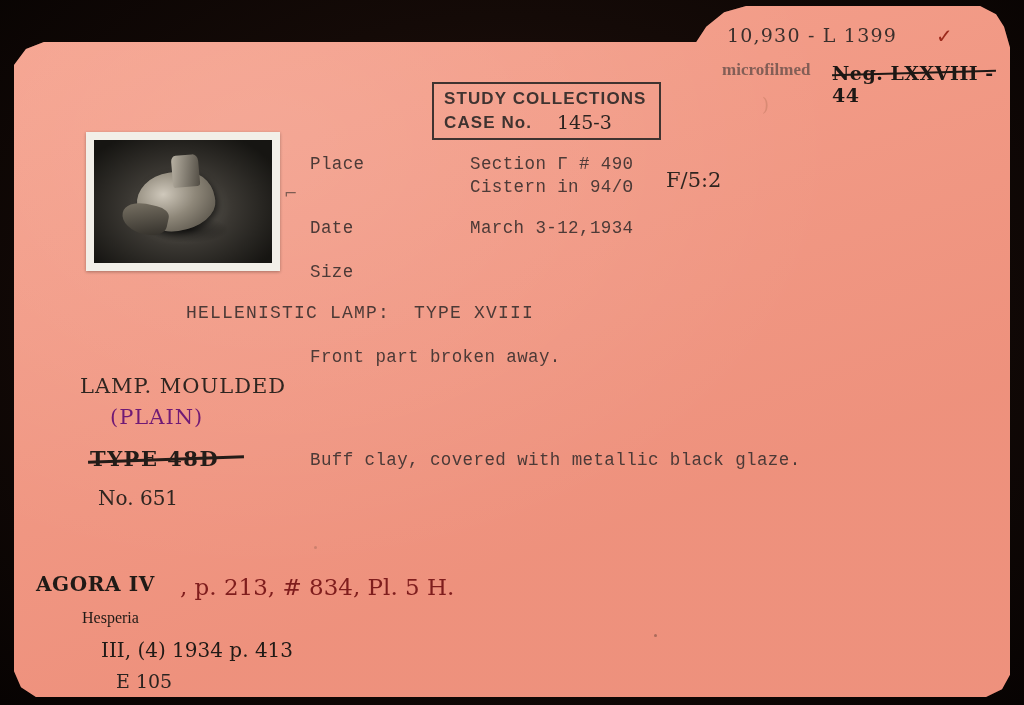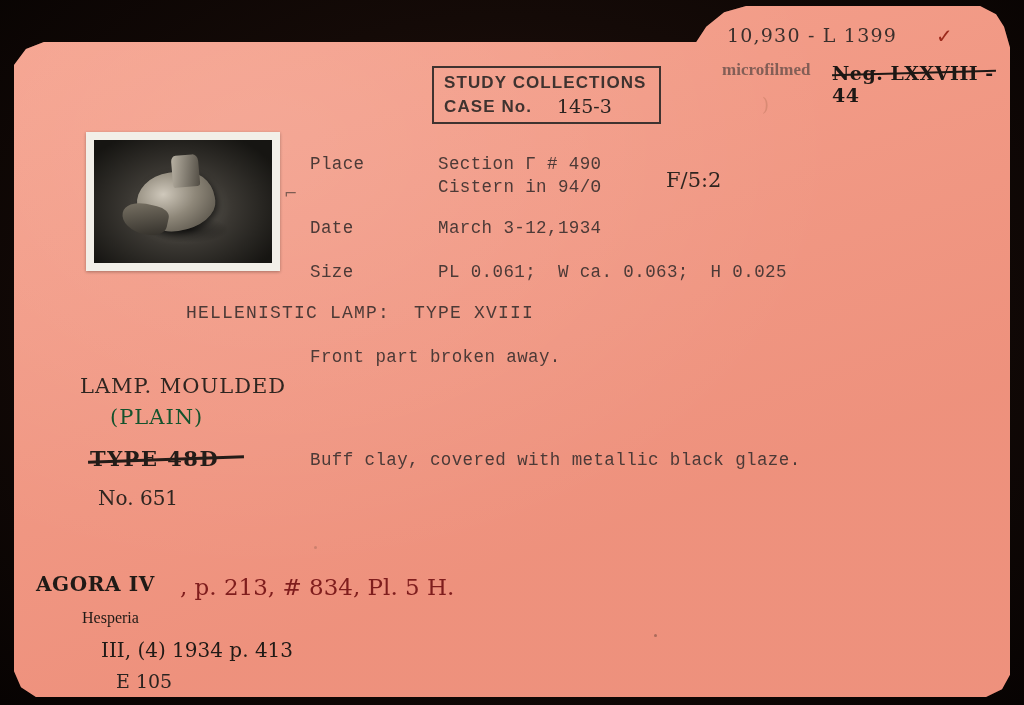--- a/index.html
+++ b/index.html
@@ -140,21 +140,21 @@
     top: 88px;
     font-size: 18px;
     color: #d98a74;
     font-family: "DejaVu Serif", serif;
   }
 
   
   #stamp-box {
     position: absolute;
     left: 418px;
-    top: 60px;
+    top: 76px;
     width: 229px;
     height: 58px;
     border: 2px solid #3f3330;
     box-sizing: border-box;
   }
   #stamp-line1 {
     position: absolute;
     left: 10px;
     top: 5px;
     font-size: 17px;
@@ -245,20 +245,21 @@
   }
 
   
   .field-label {
     position: absolute;
     font-size: 17.5px;
   }
   .field-value {
     position: absolute;
     font-size: 17.5px;
+    margin-left: 32px;
   }
 
   #lbl-place  { left: 296px; top: 148px; }
   #val-place1 { left: 424px; top: 148px; }
   #val-place2 { left: 424px; top: 171px; }
   #place-hand {
     position: absolute;
     left: 652px;
     top: 162px;
     font-size: 21px;
@@ -302,21 +303,21 @@
     font-family: "DejaVu Serif", serif;
     color: #2e2520;
   }
   #misc-plain {
     position: absolute;
     left: 96px;
     top: 399px;
     font-size: 21px;
     letter-spacing: 1px;
     font-family: "DejaVu Serif", serif;
-    color: #14532d;
+    color: #701a75;
   }
   #type-48d {
     position: absolute;
     left: 76px;
     top: 440px;
     font-size: 21px;
     letter-spacing: 1.5px;
     font-weight: bold;
     font-family: "DejaVu Serif", serif;
     color: #231c18;
@@ -425,21 +426,20 @@
       <div id="lbl-place" class="typed field-label">Place</div>
       <div id="val-place1" class="typed field-value">Section Γ # 490</div>
       <div id="val-place2" class="typed field-value">Cistern in 94/Θ</div>
       <div id="place-hand">F/5:2</div>
       <div id="place-tick">⌐</div>
 
       <div id="lbl-date" class="typed field-label">Date</div>
       <div id="val-date" class="typed field-value">March 3-12,1934</div>
 
       <div id="lbl-size" class="typed field-label">Size</div>
-      <div id="val-size" class="typed field-value">PL 0.061;  W ca. 0.063;  H 0.025</div>
 
       <div id="title-line" class="typed">HELLENISTIC LAMP:  TYPE XVIII</div>
 
       <div id="desc1" class="typed">Front part broken away.</div>
       <div id="desc3" class="typed">Buff clay, covered with metallic black glaze.</div>
 
       <div id="misc-moulded">LAMP. MOULDED</div>
       <div id="misc-plain">(PLAIN)</div>
       <div id="type-48d">TYPE 48D</div>
       <div id="type-48d-strike"></div>

